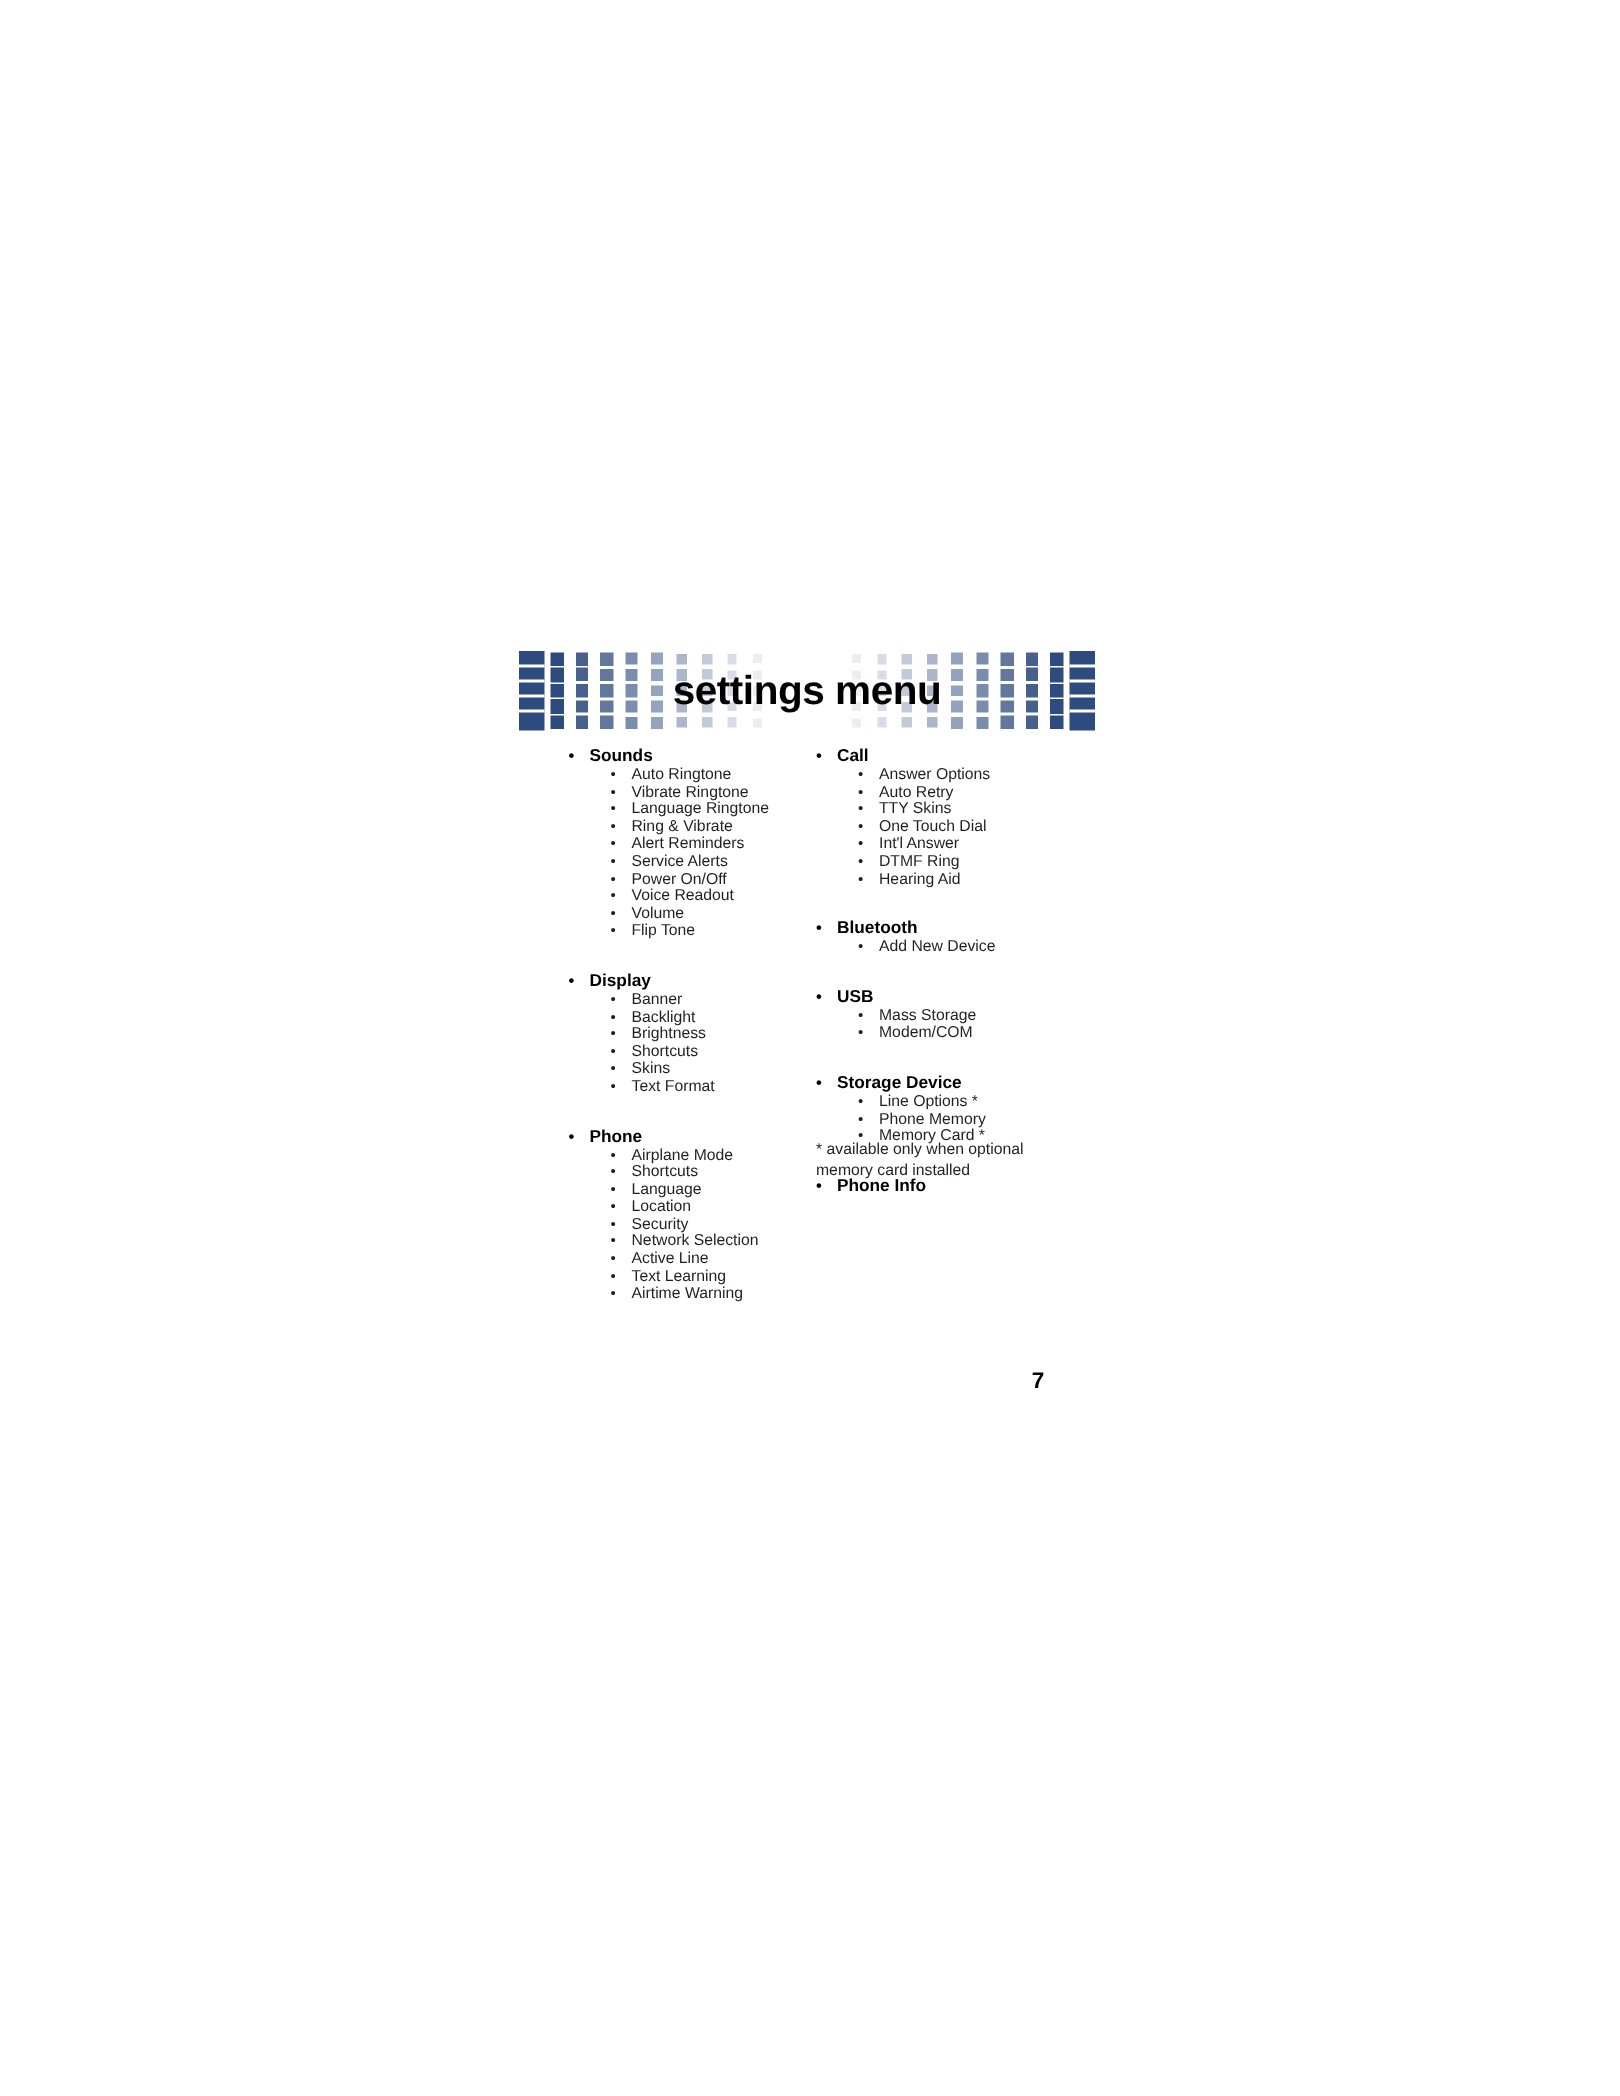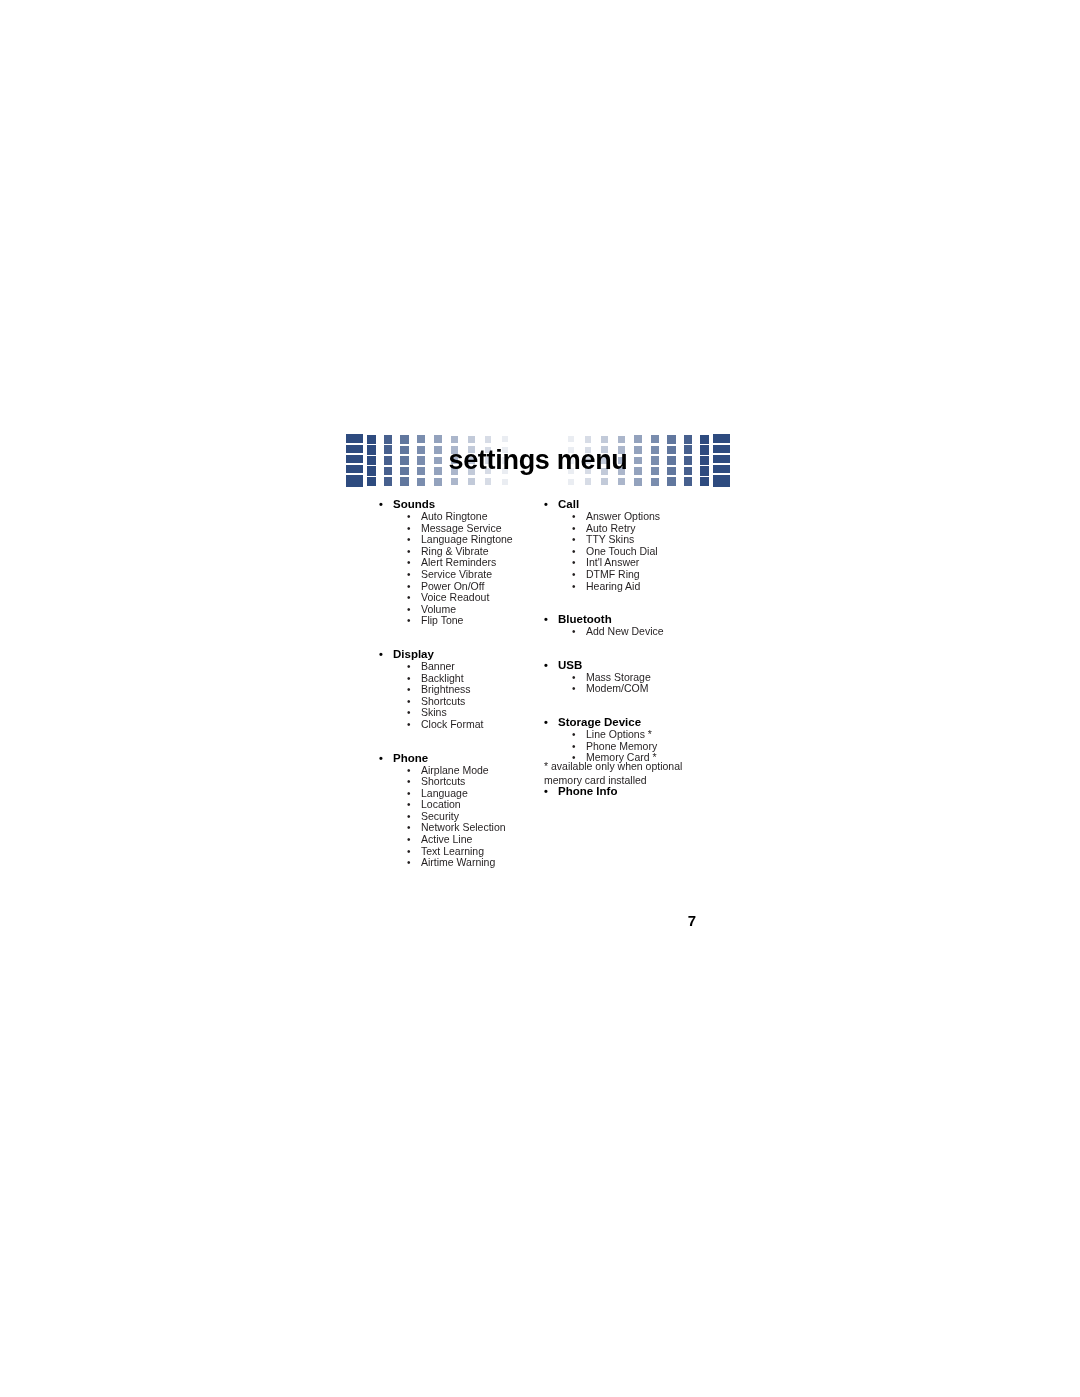--- a/index.html
+++ b/index.html
@@ -259,37 +259,37 @@
           <span class="b1">•</span>
           <span class="t1">Sounds</span>
         </div>
         <div class="sub-list">
           <div class="sub-item">
             <span class="b2">•</span>
             <span class="t2">Auto Ringtone</span>
           </div>
           <div class="sub-item">
             <span class="b2">•</span>
-            <span class="t2">Message Service</span>
+            <span class="t2">Vibrate Ringtone</span>
           </div>
           <div class="sub-item">
             <span class="b2">•</span>
             <span class="t2">Language Ringtone</span>
           </div>
           <div class="sub-item">
             <span class="b2">•</span>
             <span class="t2">Ring &amp; Vibrate</span>
           </div>
           <div class="sub-item">
             <span class="b2">•</span>
             <span class="t2">Alert Reminders</span>
           </div>
           <div class="sub-item">
             <span class="b2">•</span>
-            <span class="t2">Service Vibrate</span>
+            <span class="t2">Service Alerts</span>
           </div>
           <div class="sub-item">
             <span class="b2">•</span>
             <span class="t2">Power On/Off</span>
           </div>
           <div class="sub-item">
             <span class="b2">•</span>
             <span class="t2">Voice Readout</span>
           </div>
           <div class="sub-item">
@@ -324,21 +324,21 @@
           <div class="sub-item">
             <span class="b2">•</span>
             <span class="t2">Shortcuts</span>
           </div>
           <div class="sub-item">
             <span class="b2">•</span>
             <span class="t2">Skins</span>
           </div>
           <div class="sub-item">
             <span class="b2">•</span>
-            <span class="t2">Clock Format</span>
+            <span class="t2">Text Format</span>
           </div>
         </div>
       </div>
       <div class="gap-section"></div>
       <div class="group">
         <div class="group-head">
           <span class="b1">•</span>
           <span class="t1">Phone</span>
         </div>
         <div class="sub-list">

